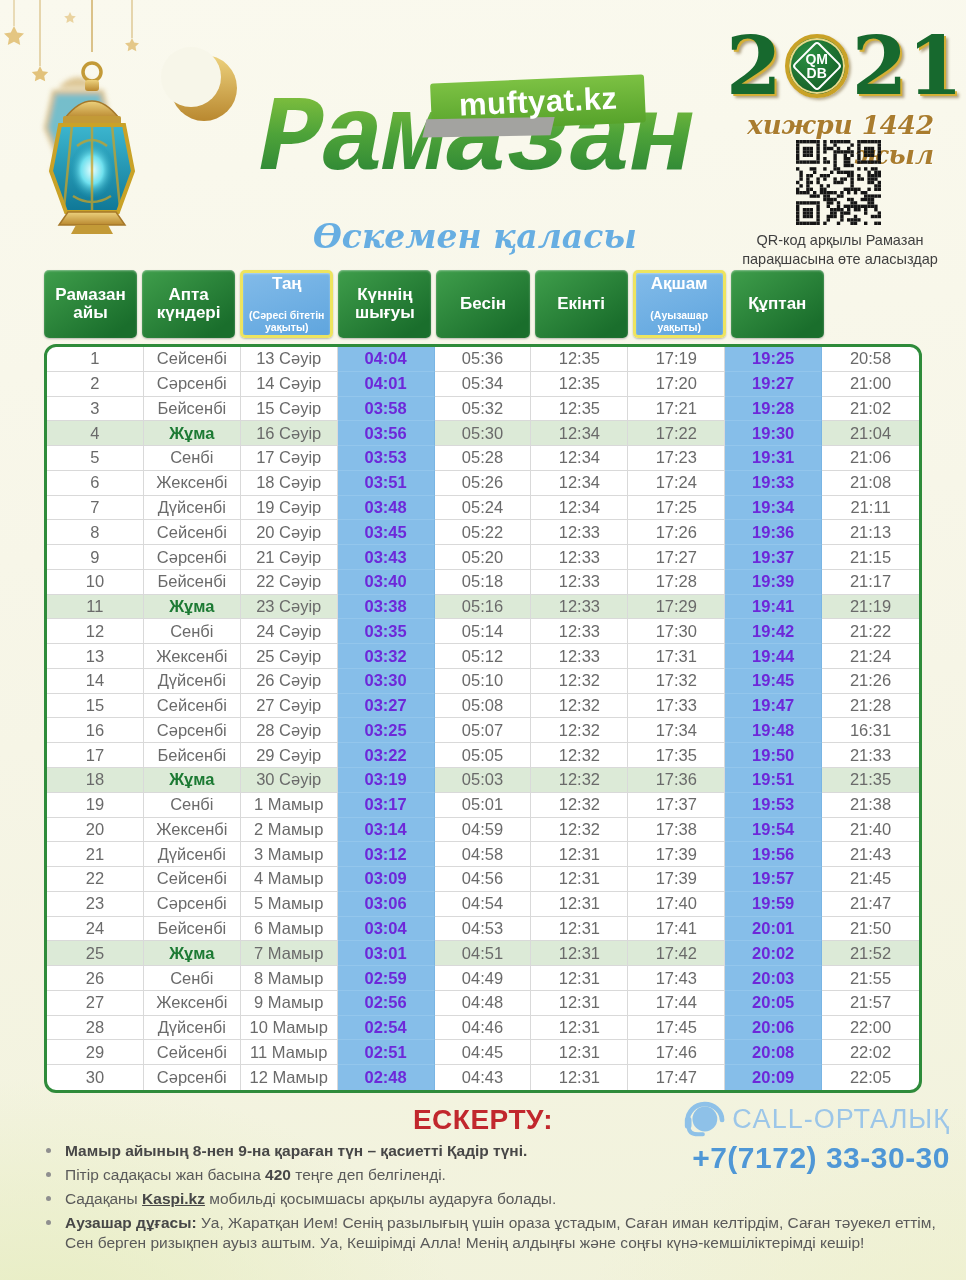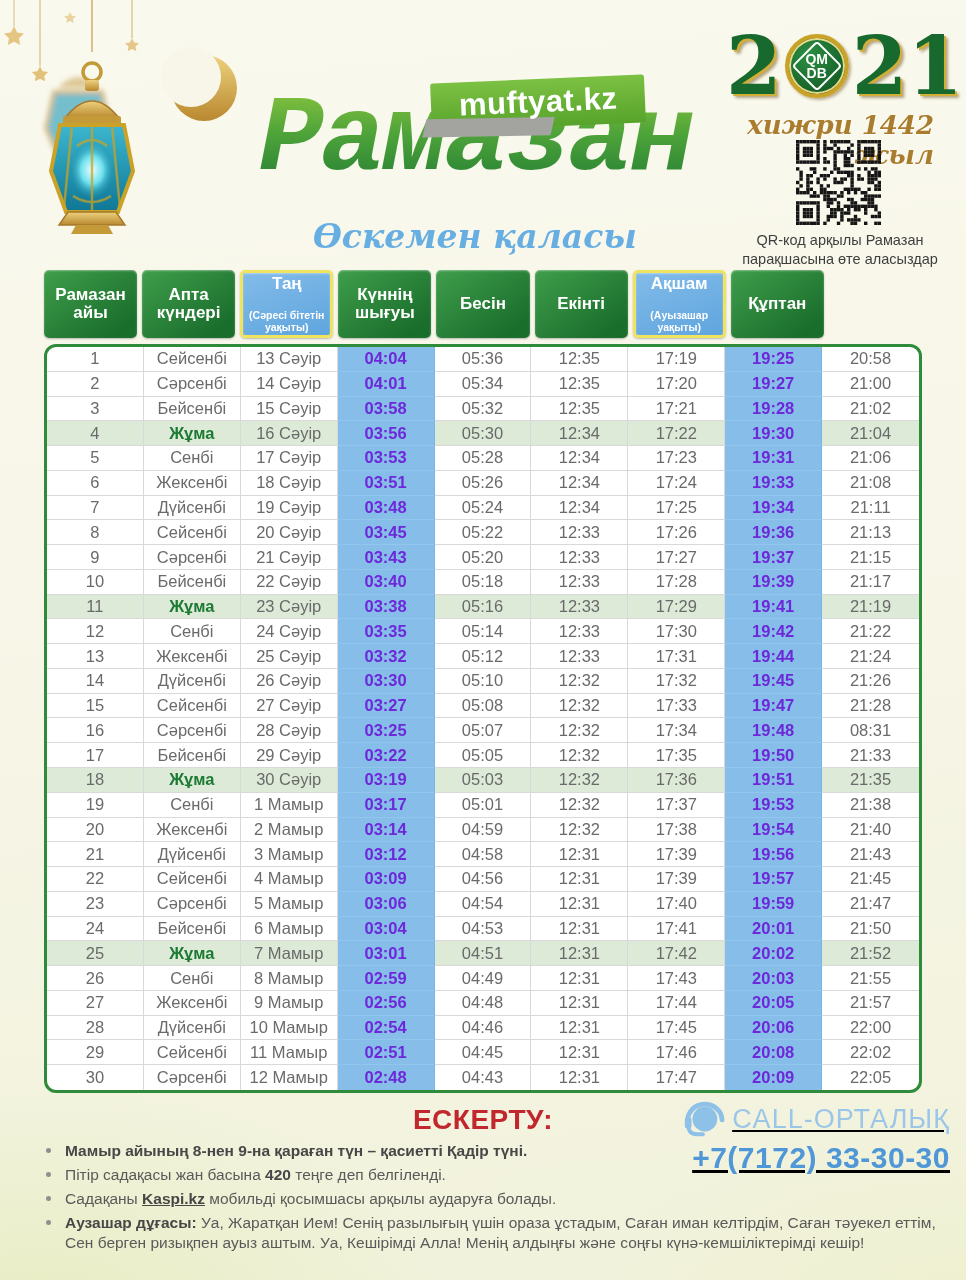--- a/index.html
+++ b/index.html
@@ -114,21 +114,21 @@
   }
   .notes-list { position:absolute; left:36px; top:1141px; width:905px; list-style:none; }
   .notes-list li {
     position:relative; padding-left:29px; font-size:15.5px; color:#5a5a5a;
     line-height:1.26; margin-bottom:4.5px;
   }
   .notes-list .dot { position:absolute; left:10px; top:7px; width:5px; height:5px; border-radius:50%; background:#8f8f8f; }
   .seg-b { font-weight:bold; color:#474747; }
   .seg-u { text-decoration:underline; }
 
-  .callcenter { position:absolute; right:16px; top:1098px; text-align:right;text-decoration:underline; }
+  .callcenter { position:absolute; right:16px; top:1098px; text-align:right; }
   .cc-top { display:flex; align-items:center; justify-content:flex-end; gap:7px;
             color:#9cc6e8; font-size:27px; letter-spacing:1px; }
   .cc-phone { color:#4f97d6; font-size:30px; font-weight:bold; margin-top:1px; letter-spacing:.5px; }
 </style>
 </head>
 <body>
 
 <div class="page">
 
   <svg class="decor" viewBox="0 0 265 275" aria-hidden="true">
@@ -693,21 +693,21 @@
       <div class="cell bluec">19:47</div>
       <div class="cell lastcol">21:28</div>
       <div class="cell">16</div>
       <div class="cell">Сәрсенбі</div>
       <div class="cell">28 Сәуір</div>
       <div class="cell bluec">03:25</div>
       <div class="cell">05:07</div>
       <div class="cell">12:32</div>
       <div class="cell">17:34</div>
       <div class="cell bluec">19:48</div>
-      <div class="cell lastcol">08:31</div>
+      <div class="cell lastcol">16:31</div>
       <div class="cell">17</div>
       <div class="cell">Бейсенбі</div>
       <div class="cell">29 Сәуір</div>
       <div class="cell bluec">03:22</div>
       <div class="cell">05:05</div>
       <div class="cell">12:32</div>
       <div class="cell">17:35</div>
       <div class="cell bluec">19:50</div>
       <div class="cell lastcol">21:33</div>
       <div class="cell friday">18</div>

